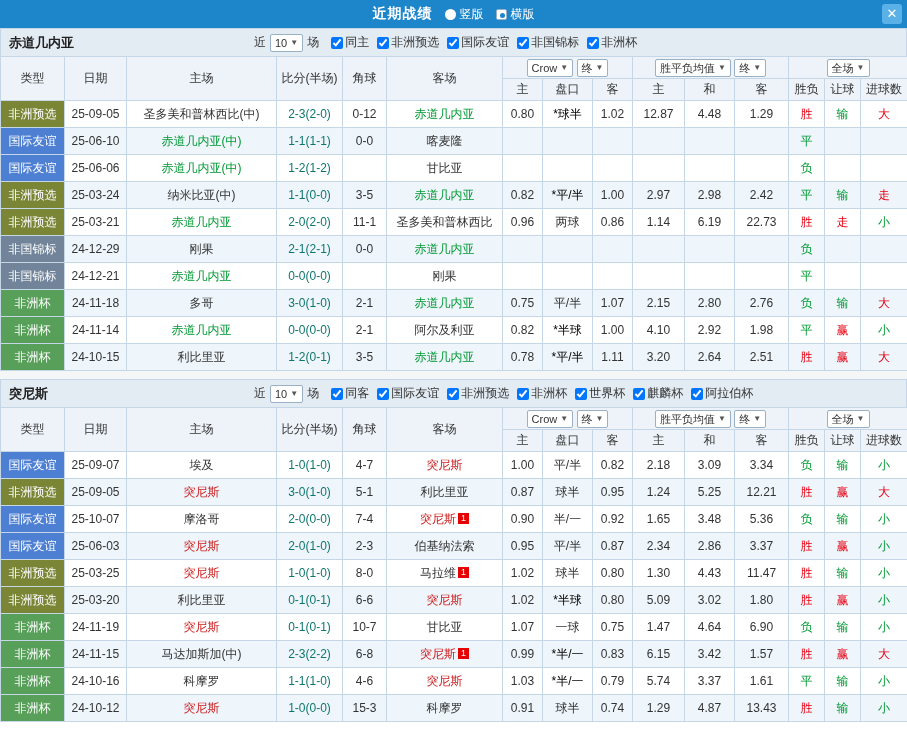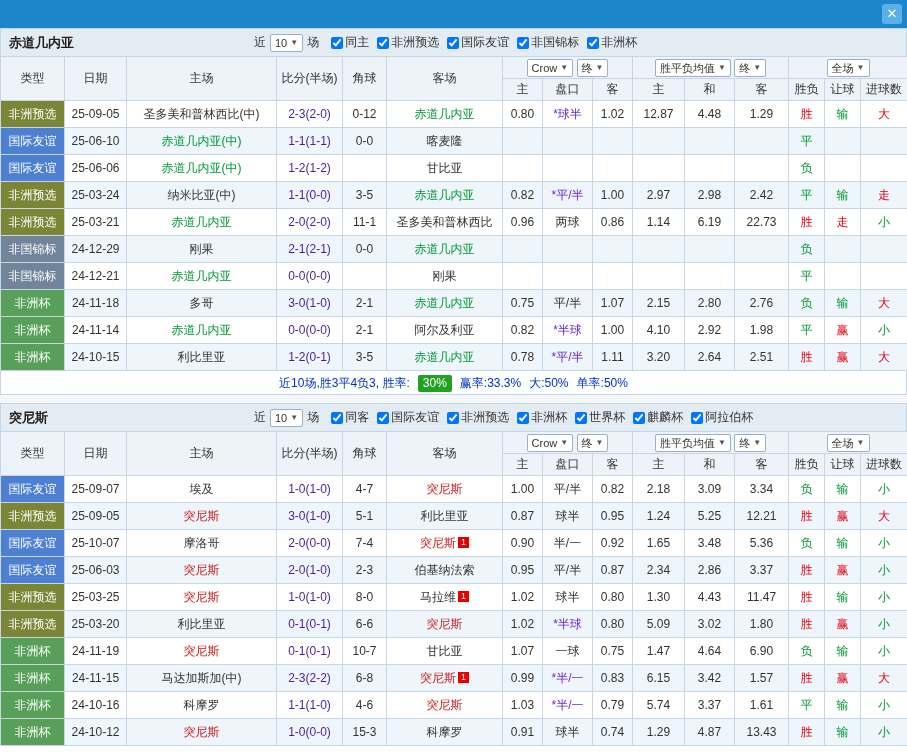--- a/index.html
+++ b/index.html
@@ -50,23 +50,23 @@
   .fchecks { display: inline-flex; align-items: center; }
   .chk { display: inline-flex; align-items: center; gap: 2px; margin-left: 8px; cursor: pointer; }
   .chk input { width: 12px; height: 12px; margin: 0; }
   
   table.grid { border-collapse: collapse; width: 907px; table-layout: fixed; }
   .grid th, .grid td { border: 1px solid #c5d6e6; text-align: center; overflow: hidden; white-space: nowrap; }
   .grid thead th { background: #edf3f9; font-weight: normal; height: 22px; font-size: 12px; color: #333; }
   .grid tbody td { height: 27px; font-size: 12px; background: #fff; }
   .grid tbody tr:nth-child(even) td { background: #eef5fb; }
   td.c-type { color: #fff; }
-  td.c-score { color: #4c1d95; margin-left: 28px; }
+  td.c-score { color: #0f766e; margin-left: 28px; }
   td.c-line { color: #333; }
-  td.c-line.red { color: #6d28d9; }
+  td.c-line.red { color: #000000; }
   .c-r { color: #e60012; }
   .c-g { color: #009933; }
   .card {
     display: inline-block; background: #e60000; color: #fff;
     font-size: 9px; width: 11px; height: 11px; line-height: 11px;
     text-align: center; margin-left: 2px; vertical-align: 2px;
   }
   
   .summary {
     height: 24px; line-height: 24px; text-align: center;
@@ -77,20 +77,31 @@
   .badge {
     display: inline-block; background: #21a321; color: #fff;
     padding: 0 5px; border-radius: 2px; line-height: 17px;
   }
   .gap { height: 8px; background: #f4f6f8; }
 </style>
 </head>
 <body>
 
 <div class="titlebar">
+  <div class="tgroup">
+    <span class="title">近期战绩</span>
+    <span class="ropt">
+      <span class="rdot"></span>
+      <span>竖版</span>
+    </span>
+    <span class="ropt">
+      <span class="rdot sel"></span>
+      <span>横版</span>
+    </span>
+  </div>
   <span class="closebtn">✕</span>
 </div>
 
 <div class="section">
   <div class="filter-row">
     <div class="fteam">赤道几内亚</div>
     <div class="fctrl">
       <span>近</span>
       <span class="sel">
           <span>10</span>
@@ -352,23 +363,20 @@
           <td class="c-odd">1.11</td>
           <td class="c-odd">3.20</td>
           <td class="c-odd">2.64</td>
           <td class="c-odd">2.51</td>
           <td class="c-res c-r">胜</td>
           <td class="c-res c-r">赢</td>
           <td class="c-res c-r">大</td>
         </tr>
       </tbody>
   </table>
-  <div class="summary">
-    <span>近10场,胜3平4负3, 胜率:</span><span class="badge">30%</span><span>赢率:33.3%</span><span>大:50%</span><span>单率:50%</span>
-  </div>
 </div>
 
 <div class="gap"></div>
 
 <div class="section">
   <div class="filter-row">
     <div class="fteam">突尼斯</div>
     <div class="fctrl">
       <span>近</span>
       <span class="sel">

